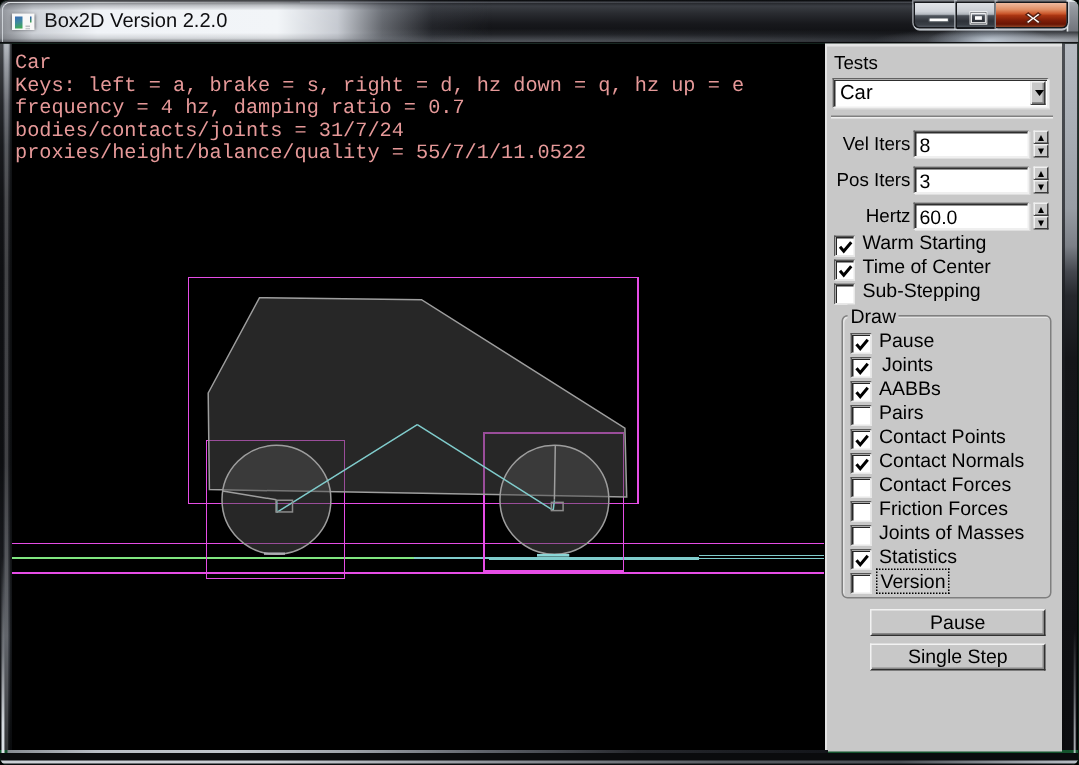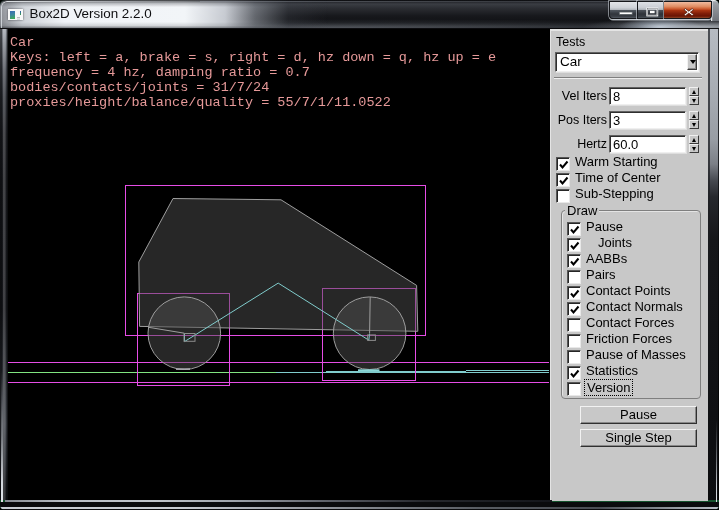--- a/index.html
+++ b/index.html
@@ -225,21 +225,21 @@
         <svg width="14" height="14">
           <path d="M3,6.5 L5.5,9.5 L10.5,3.5" fill="none" stroke="#000" stroke-width="2"></path>
         </svg>
       </div>
     <div class="lbl" style="left:35px;top:189.5px;font-size:13px;">Pause</div>
     <div class="cb" style="left:16px;top:209px;">
         <svg width="14" height="14">
           <path d="M3,6.5 L5.5,9.5 L10.5,3.5" fill="none" stroke="#000" stroke-width="2"></path>
         </svg>
       </div>
-    <div class="lbl" style="left:47px;top:205.5px;font-size:13px;">Joints</div>
+    <div class="lbl" style="left:37px;top:205.5px;font-size:13px;">Joints</div>
     <div class="cb" style="left:16px;top:225px;">
         <svg width="14" height="14">
           <path d="M3,6.5 L5.5,9.5 L10.5,3.5" fill="none" stroke="#000" stroke-width="2"></path>
         </svg>
       </div>
     <div class="lbl" style="left:35px;top:221.5px;font-size:13px;">AABBs</div>
     <div class="cb" style="left:16px;top:241px;"></div>
     <div class="lbl" style="left:35px;top:237.5px;font-size:13px;">Pairs</div>
     <div class="cb" style="left:16px;top:257px;">
         <svg width="14" height="14">
@@ -251,21 +251,21 @@
         <svg width="14" height="14">
           <path d="M3,6.5 L5.5,9.5 L10.5,3.5" fill="none" stroke="#000" stroke-width="2"></path>
         </svg>
       </div>
     <div class="lbl" style="left:35px;top:269.5px;font-size:13px;">Contact Normals</div>
     <div class="cb" style="left:16px;top:289px;"></div>
     <div class="lbl" style="left:35px;top:285.5px;font-size:13px;">Contact Forces</div>
     <div class="cb" style="left:16px;top:305px;"></div>
     <div class="lbl" style="left:35px;top:301.5px;font-size:13px;">Friction Forces</div>
     <div class="cb" style="left:16px;top:321px;"></div>
-    <div class="lbl" style="left:35px;top:317.5px;font-size:13px;">Pause of Masses</div>
+    <div class="lbl" style="left:35px;top:317.5px;font-size:13px;">Joints of Masses</div>
     <div class="cb" style="left:16px;top:337px;">
         <svg width="14" height="14">
           <path d="M3,6.5 L5.5,9.5 L10.5,3.5" fill="none" stroke="#000" stroke-width="2"></path>
         </svg>
       </div>
     <div class="lbl" style="left:35px;top:333.5px;font-size:13px;">Statistics</div>
     <div class="cb" style="left:16px;top:353px;"></div>
     <div class="lbl" style="left:33px;top:349.5px;font-size:13px;border:1px dotted #000;padding:0 2px;">Version</div>
 
     <div class="btn" style="left:29px;top:377px;">Pause</div>

